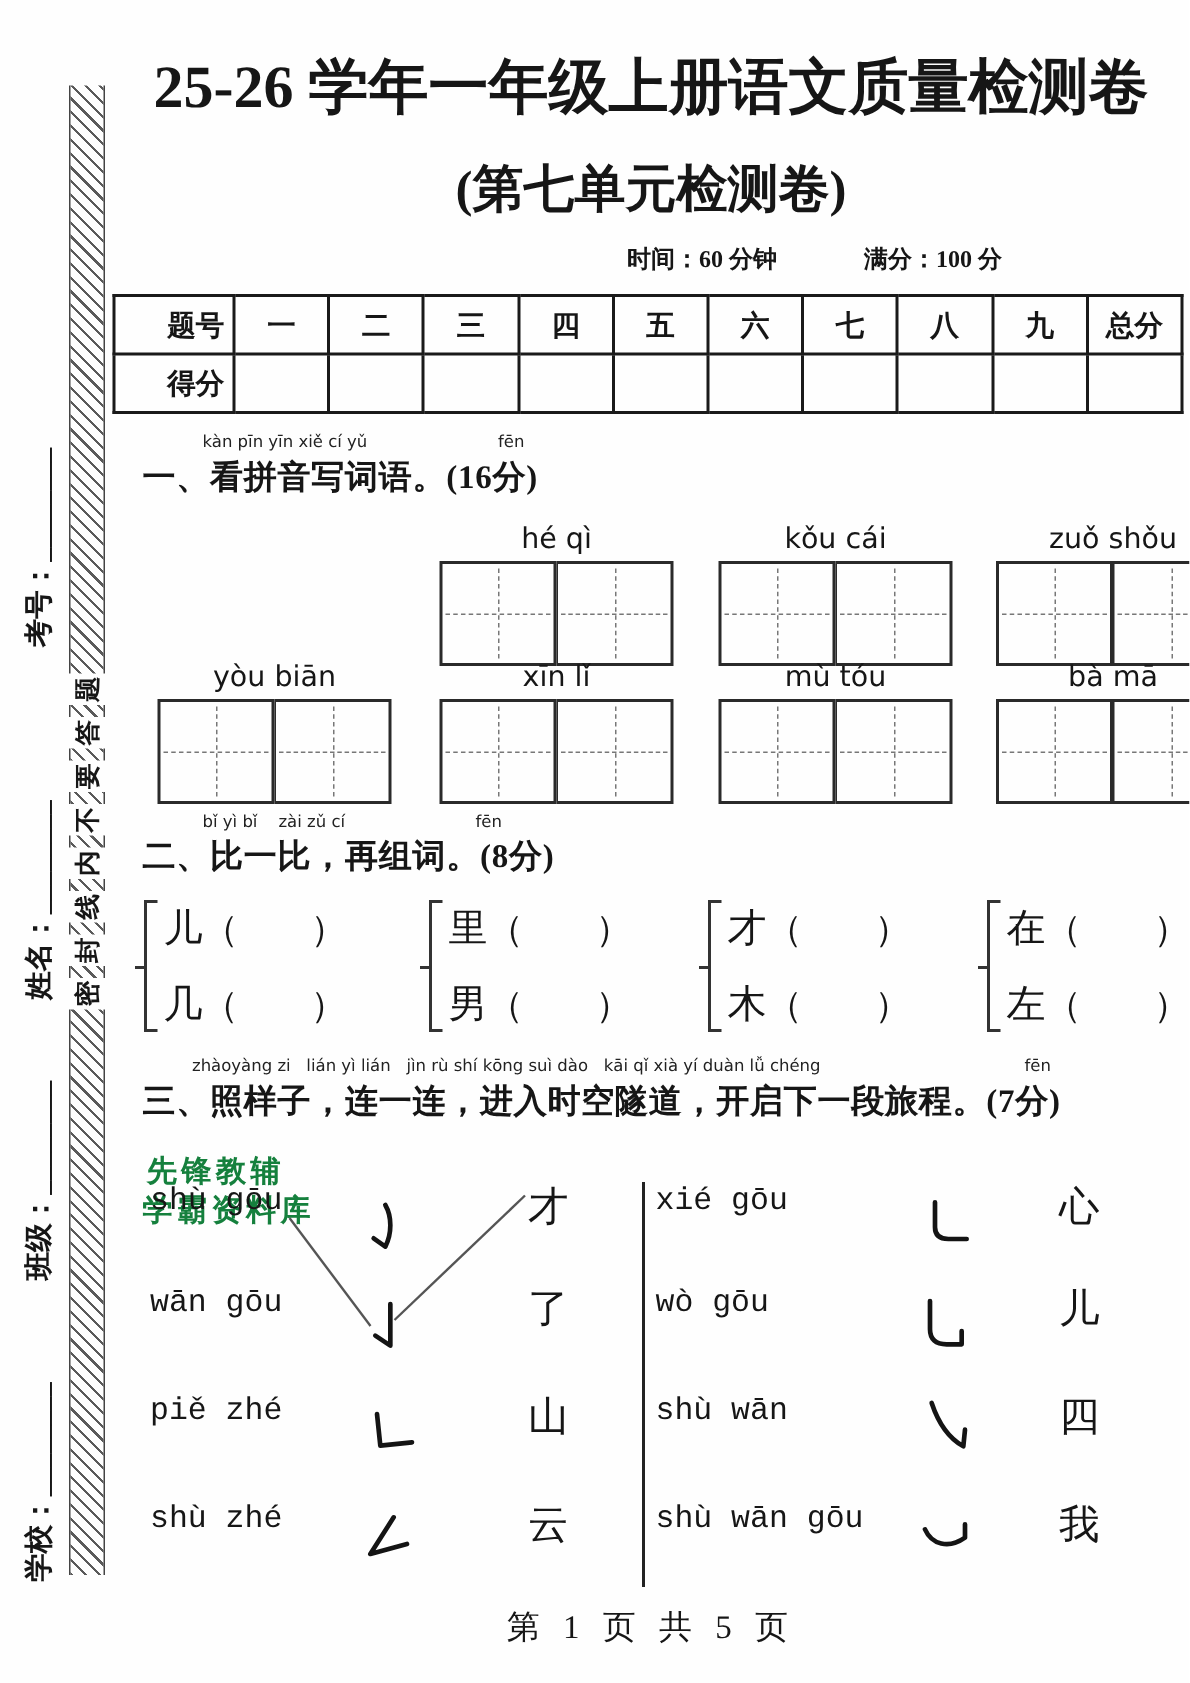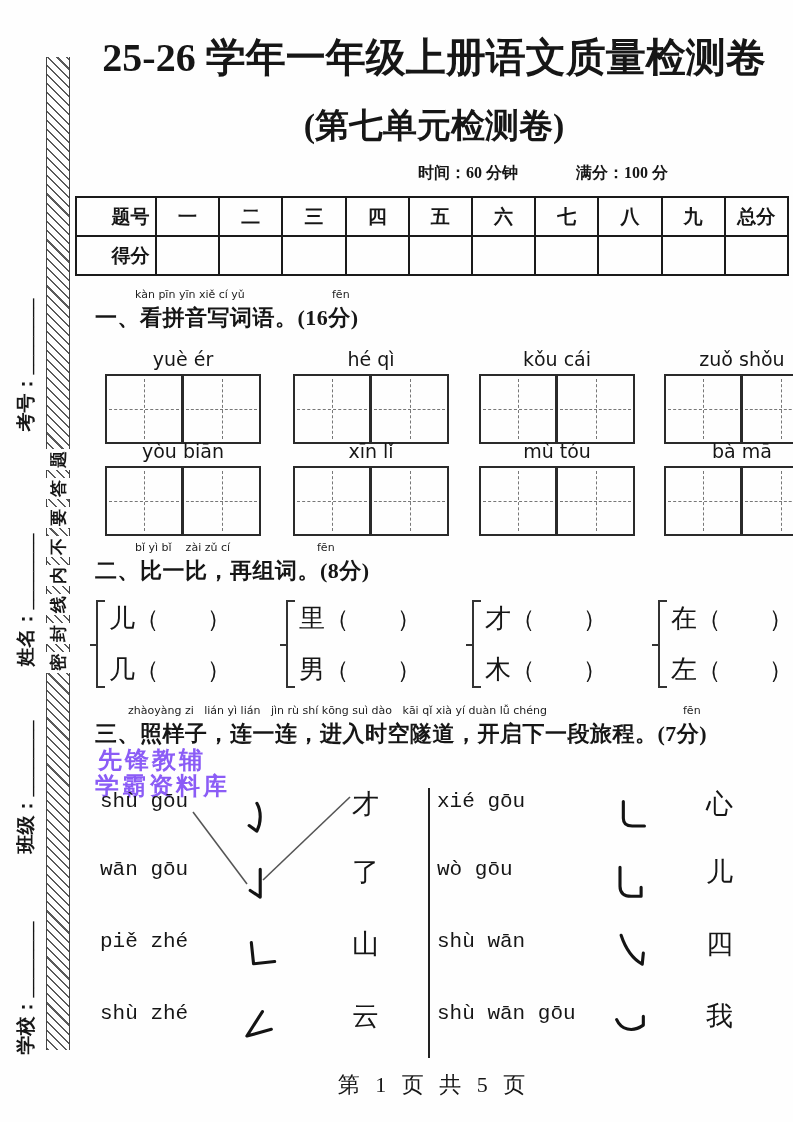--- a/index.html
+++ b/index.html
@@ -64,22 +64,22 @@
   
   .match-name { position:absolute; font-family:"Liberation Mono",monospace;
     font-size:21px; white-space:nowrap; }
   .match-char { position:absolute; font-size:27px; }
   .stroke-box { position:absolute; width:40px; height:40px; }
   .stroke-box svg { width:100%; height:100%; }
   .divider-v { position:absolute; left:428px; top:788px; width:0; height:270px;
     border-left:2px solid #222; }
   .example-lines { position:absolute; left:90px; top:780px; width:350px; height:290px; z-index:1; }
 
-  .watermark { position:absolute; color:#8b5cf6; font-weight:bold; font-size:24px;
-    letter-spacing:3px; z-index:0; }
+  .watermark { position:absolute; color:#15803d; font-weight:bold; font-size:20px;
+    letter-spacing:3px; z-index:0;margin-top:23px; }
 
   .footer { position:absolute; left:75px; right:0; top:1070px; text-align:center;
     font-size:22px; letter-spacing:5px; }
 </style>
 </head>
 <body>
 
 <div class="sheet">
 
   <div class="seal-band"></div>
@@ -130,27 +130,20 @@
     </table>
 
   <div class="sec-head" style="top:288px;">
     <div class="py-line">
       <span style="left:40px;">kàn pīn yīn xiě cí yǔ</span>
       <span style="left:237px;">fēn</span>
     </div>
     <div class="head-text">一、看拼音写词语。(16分)</div>
   </div>
 
-  <div class="word-group" style="left:105px; top:348px;">
-    <div class="word-py">yuè ér</div>
-    <div class="cellpair">
-        <div class="wcell"></div>
-        <div class="wcell"></div>
-      </div>
-  </div>
   <div class="word-group" style="left:479px; top:348px;">
     <div class="word-py">kǒu cái</div>
     <div class="cellpair">
         <div class="wcell"></div>
         <div class="wcell"></div>
       </div>
   </div>
   <div class="word-group" style="left:293px; top:348px;">
     <div class="word-py">hé qì</div>
     <div class="cellpair">

